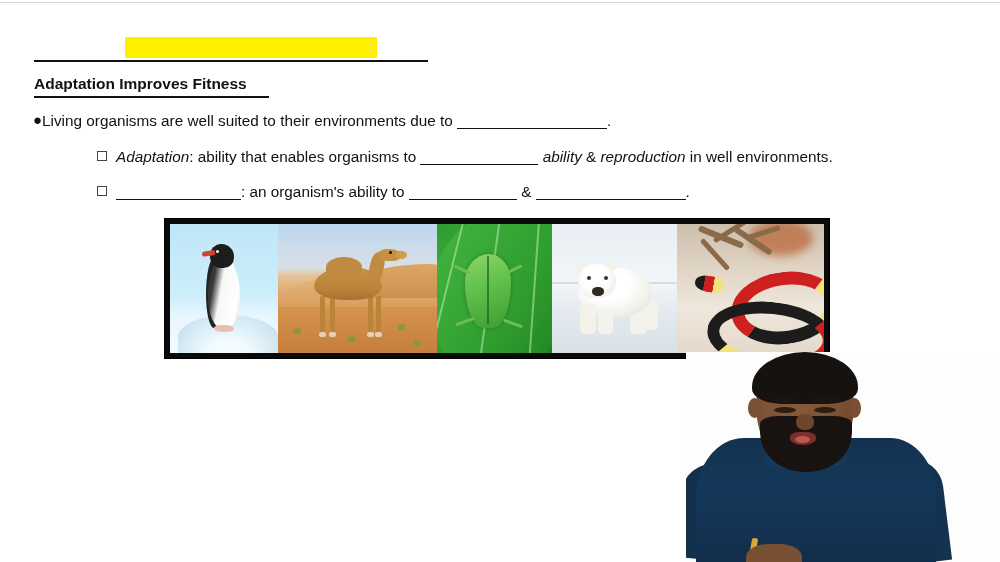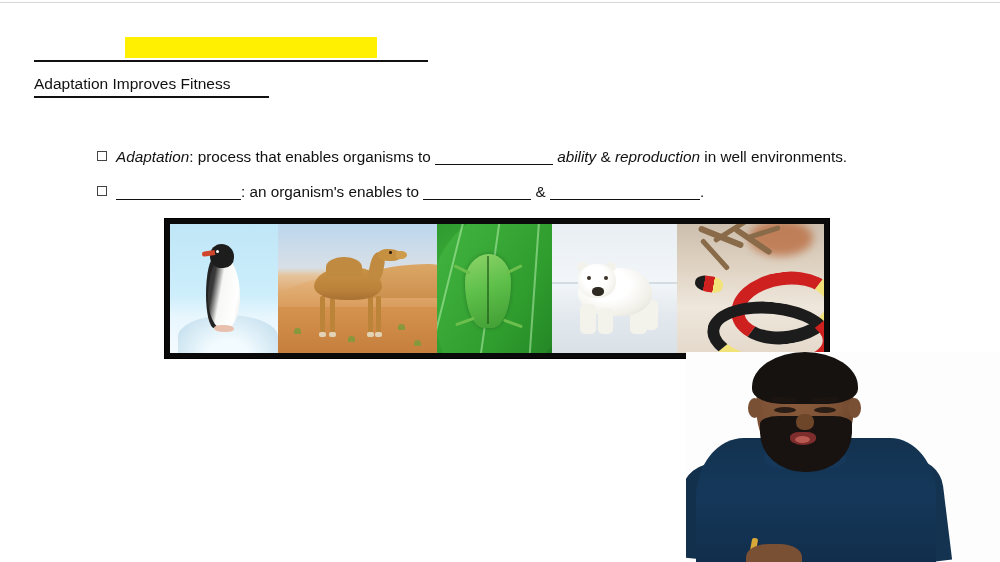--- a/index.html
+++ b/index.html
@@ -24,21 +24,21 @@
     position:absolute;left:34px;top:60px;width:394px;height:1.6px;background:#111;
   }
   .hl{
     position:absolute;left:125px;top:37px;width:252px;height:21px;
     background:#ffef00;z-index:0;
   }
   .title-text{position:relative;z-index:2;}
 
   .subtitle{
     position:absolute;left:34px;top:75px;
-    font-size:15.5px;font-weight:normal;white-space:nowrap;
+    font-size:15.5px;font-weight:bold;white-space:nowrap;
   }
   .subtitle-underline{
     position:absolute;left:34px;top:96px;width:235px;height:1.6px;background:#111;
   }
 
   
   .line{position:absolute;font-size:15.3px;white-space:nowrap;line-height:1;}
   .l1{left:33px;top:112px;}
   .l2{left:97px;top:149px;}
   .l3{left:97px;top:184px;}
@@ -304,32 +304,36 @@
 
   <div class="topline"></div>
 
   <div class="hl"></div>
 
   <div class="title-underline"></div>
 
   <div class="subtitle">Adaptation Improves Fitness</div>
   <div class="subtitle-underline"></div>
 
+  <div class="line l1">
+    <span class="dot">●</span><span>Living organisms are well suited to their environments due to</span>
+    <span class="blank b-long"></span><span>.</span>
+  </div>
 
   <div class="line l2">
-    <span class="sq"></span><span class="it">Adaptation</span><span>: process that enables organisms to</span>
+    <span class="sq"></span><span class="it">Adaptation</span><span>: ability that enables organisms to</span>
     <span class="blank b-med"></span>
     <span class="it">ability</span>
     <span>&amp;</span>
     <span class="it">reproduction</span>
     <span>in well environments.</span>
   </div>
 
   <div class="line l3">
-    <span class="sq"></span><span class="blank b-med2"></span><span>: an organism's enables to</span>
+    <span class="sq"></span><span class="blank b-med2"></span><span>: an organism's ability to</span>
     <span class="blank b-sm"></span>
     <span>&amp;</span>
     <span class="blank b-end"></span><span>.</span>
   </div>
 
   <div class="strip">
 
     <div class="panel p-penguin">
       <div class="snowmound"></div>
       <div class="peng-back"></div>

